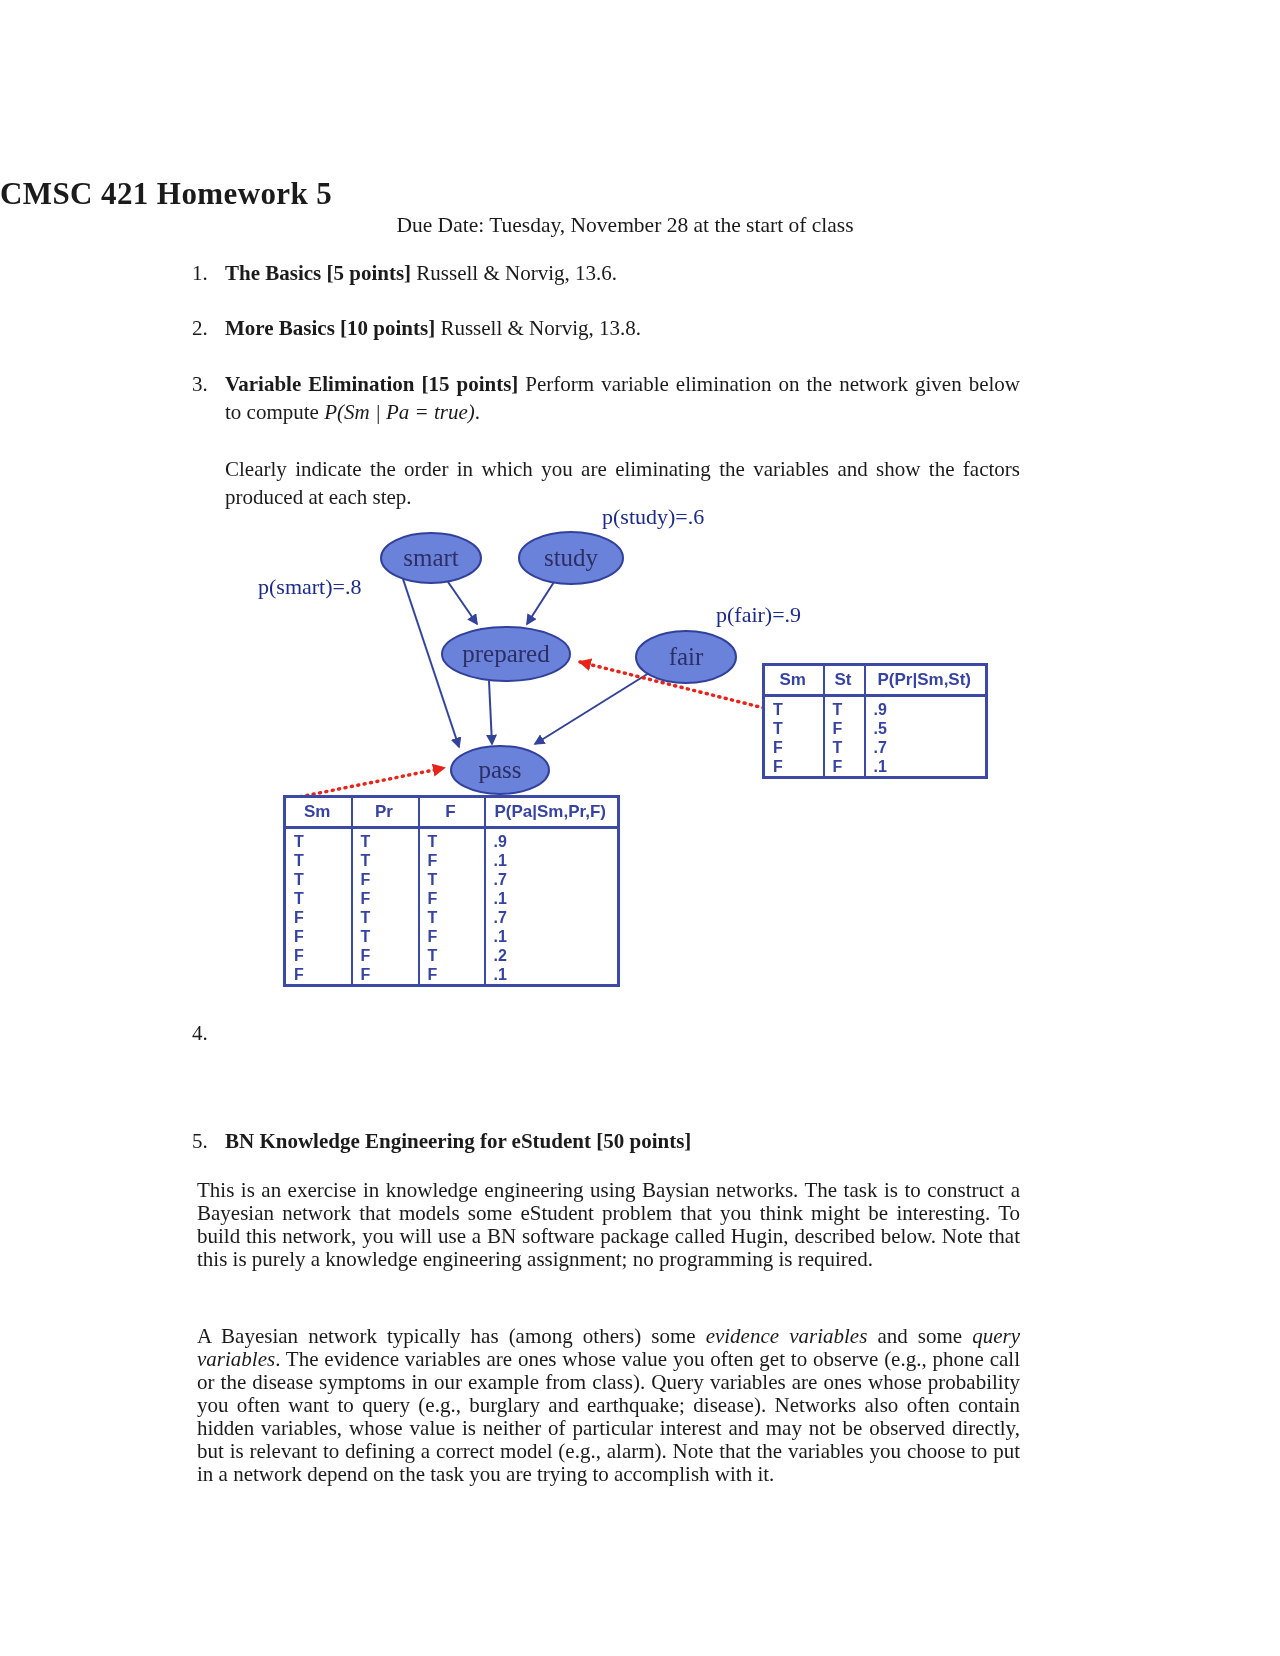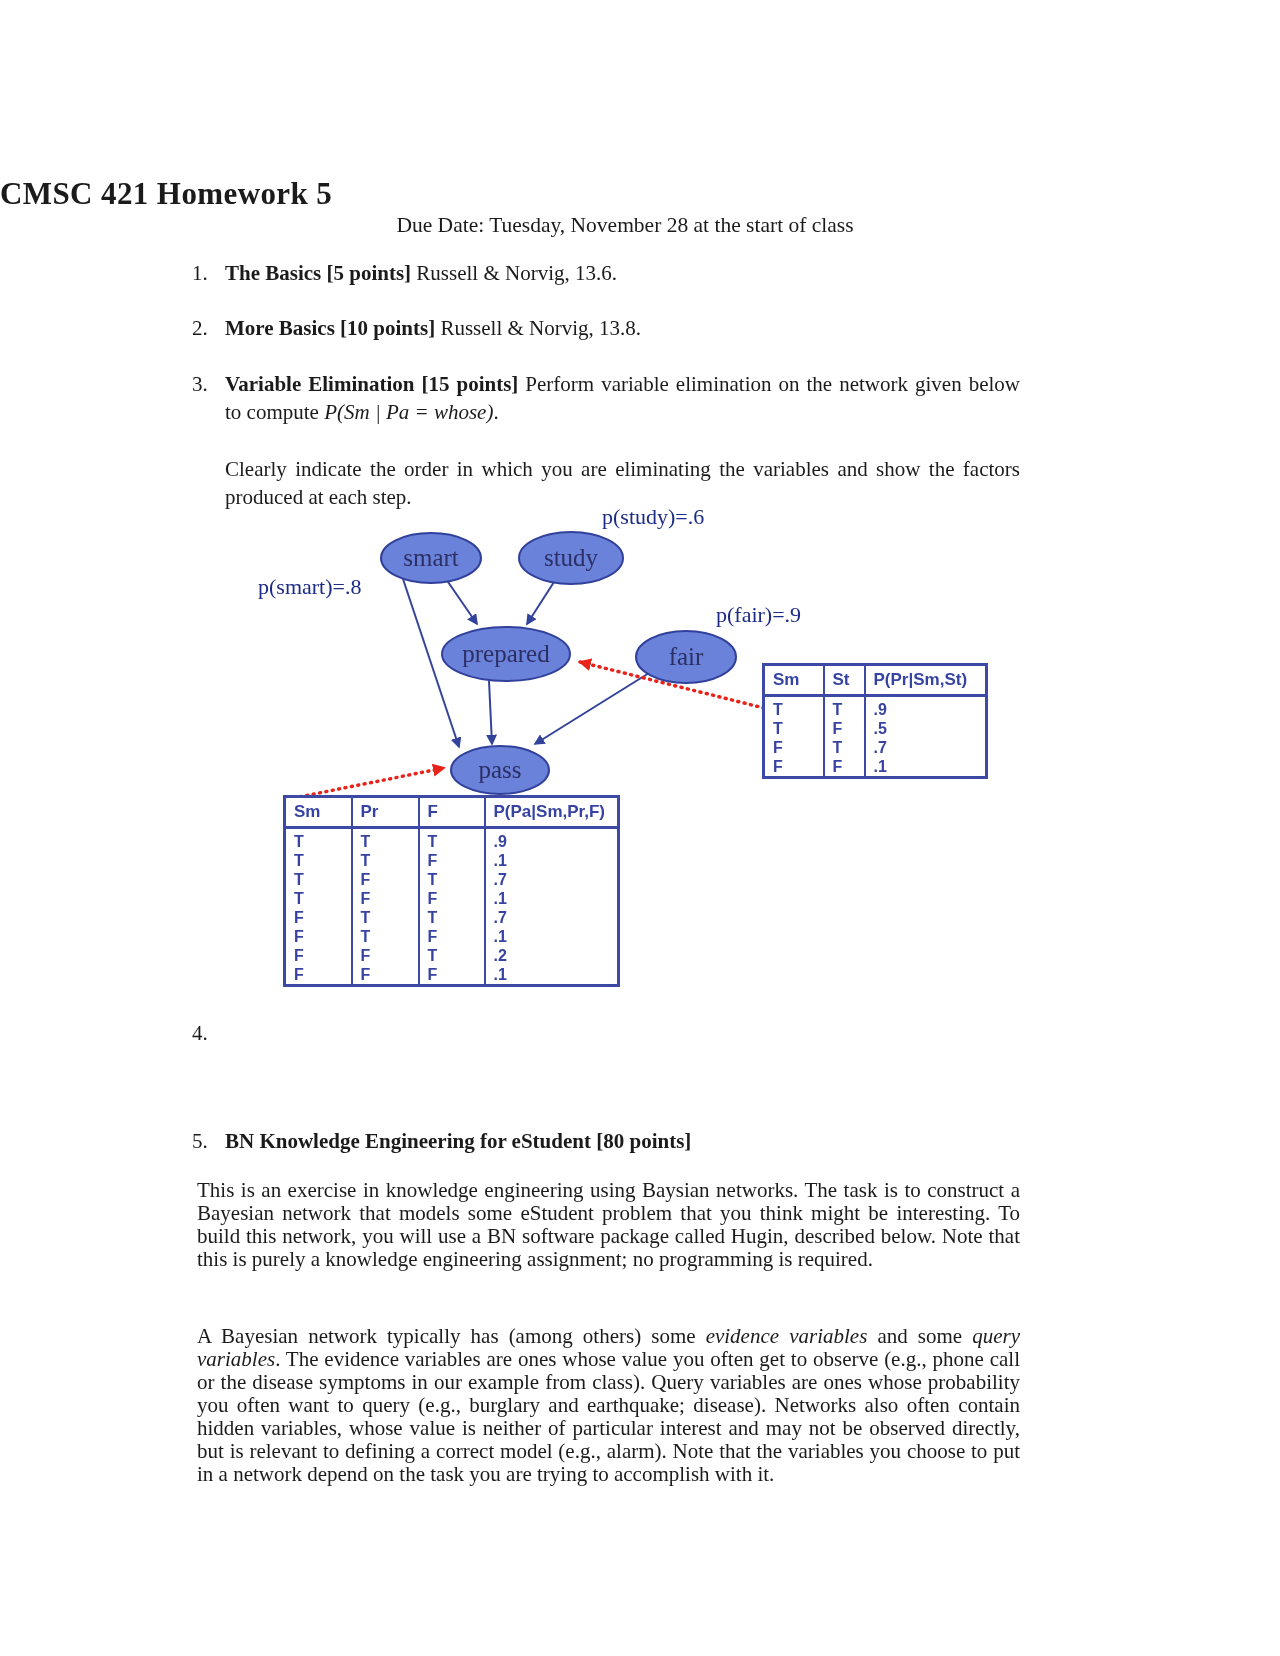--- a/index.html
+++ b/index.html
@@ -14,21 +14,21 @@
   .item .num { position:absolute; left:-33px; font-weight:normal; }
   .b { font-weight:bold; }
   .math { font-style:italic; }
   .it { font-style:italic; }
   .para { position:absolute; left:197px; width:823px; font-size:21px;
           line-height:23px; text-align:justify; }
   svg.overlay { position:absolute; left:0; top:0; width:1280px; height:1656px; }
   .bn-table { position:absolute; border:3px solid #3c4aa5; border-collapse:collapse;
               table-layout:fixed; font-family:"Liberation Sans", sans-serif;
               font-weight:bold; color:#3743a2; background:#ffffff; }
-  .bn-table th { border-bottom:3px solid #3c4aa5; text-align:left;
+  .bn-table th { border-bottom:3px solid #3c4aa5; text-align:center;
                  padding:4px 10px 4px 8px; font-size:17px; font-weight:bold; }
   .bn-table td { padding:0 0 0 8px; font-size:16px; height:19px; line-height:19px; }
   .bn-table th + th, .bn-table td + td { border-left:2px solid #3c4aa5; }
   .bn-table tr.first td { padding-top:3px; }
 </style>
 </head>
 <body>
 
 <div class="page">
 
@@ -83,21 +83,21 @@
 
   <div class="item" style="top:260px">
     <span class="num">1.</span><span class="b">The Basics [5 points]</span><span> Russell &amp; Norvig, 13.6.</span>
   </div>
 
   <div class="item" style="top:315px">
     <span class="num">2.</span><span class="b">More Basics [10 points]</span><span> Russell &amp; Norvig, 13.8.</span>
   </div>
 
   <div class="item" style="top:371px">
-    <span class="num">3.</span><span class="b">Variable Elimination [15 points]</span><span> Perform variable elimination on the network given below to compute </span><span class="math">P(Sm | Pa = whose)</span><span>.</span>
+    <span class="num">3.</span><span class="b">Variable Elimination [15 points]</span><span> Perform variable elimination on the network given below to compute </span><span class="math">P(Sm | Pa = true)</span><span>.</span>
   </div>
 
   <div class="item" style="top:456px">
     <span>Clearly indicate the order in which you are eliminating the variables and show the factors produced at each step.</span>
   </div>
 
   <table class="bn-table" style="left:762px; top:663px; width:223px;">
     <colgroup>
         <col style="width:60px">
         <col style="width:41px">
@@ -196,21 +196,21 @@
     </tr>
   </tbody>
     </table>
 
   <div class="item" style="top:1020px">
     <span class="num">4.</span>
   </div>
 
 
   <div class="item" style="top:1128px">
-    <span class="num">5.</span><span class="b">BN Knowledge Engineering for eStudent [80 points]</span>
+    <span class="num">5.</span><span class="b">BN Knowledge Engineering for eStudent [50 points]</span>
   </div>
 
   <div class="para" style="top:1179px">
     <span>This is an exercise in knowledge engineering using Baysian networks.  The task is to construct a Bayesian network that models some eStudent problem that you think might be interesting.  To build this network, you will use a BN software package called Hugin, described below.  Note that this is purely a knowledge engineering assignment; no programming is required.</span>
   </div>
 
   <div class="para" style="top:1325px">
     <span>A Bayesian network typically has (among others) some </span><span class="it">evidence variables</span><span> and some </span><span class="it">query variables</span><span>.  The evidence variables are ones whose value you often get to observe (e.g., phone call or the disease symptoms in our example from class).  Query variables are ones whose probability you often want to query (e.g., burglary and earthquake; disease).  Networks also often contain hidden variables, whose value is neither of particular interest and may not be observed directly, but is relevant to defining a correct model (e.g., alarm).  Note that the variables you choose to put in a network depend on the task you are trying to accomplish with it.</span>
   </div>
 

